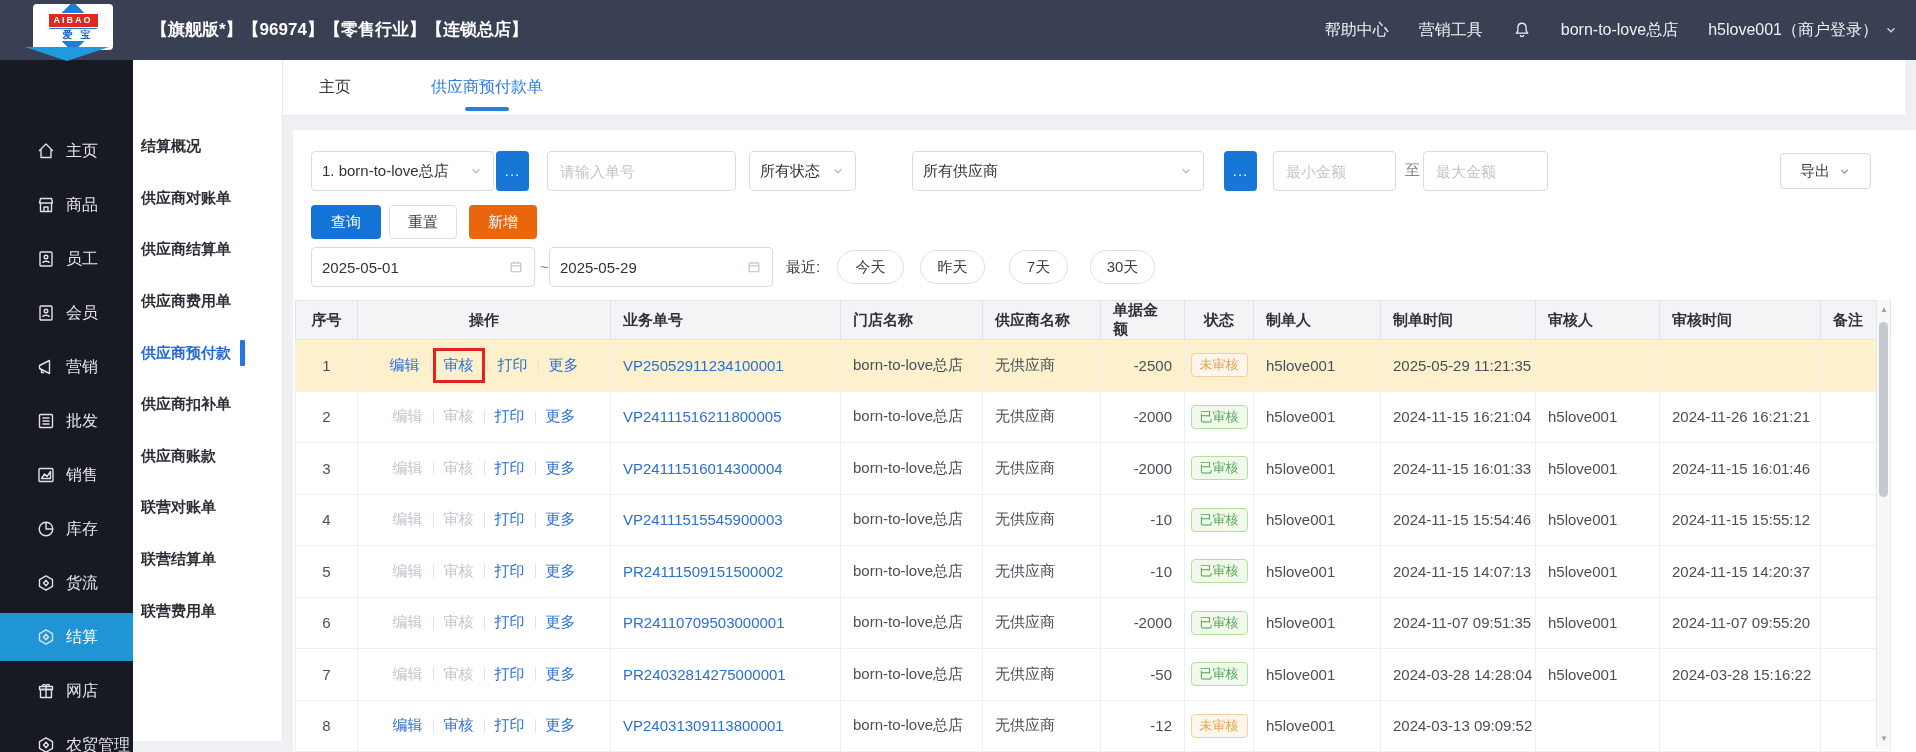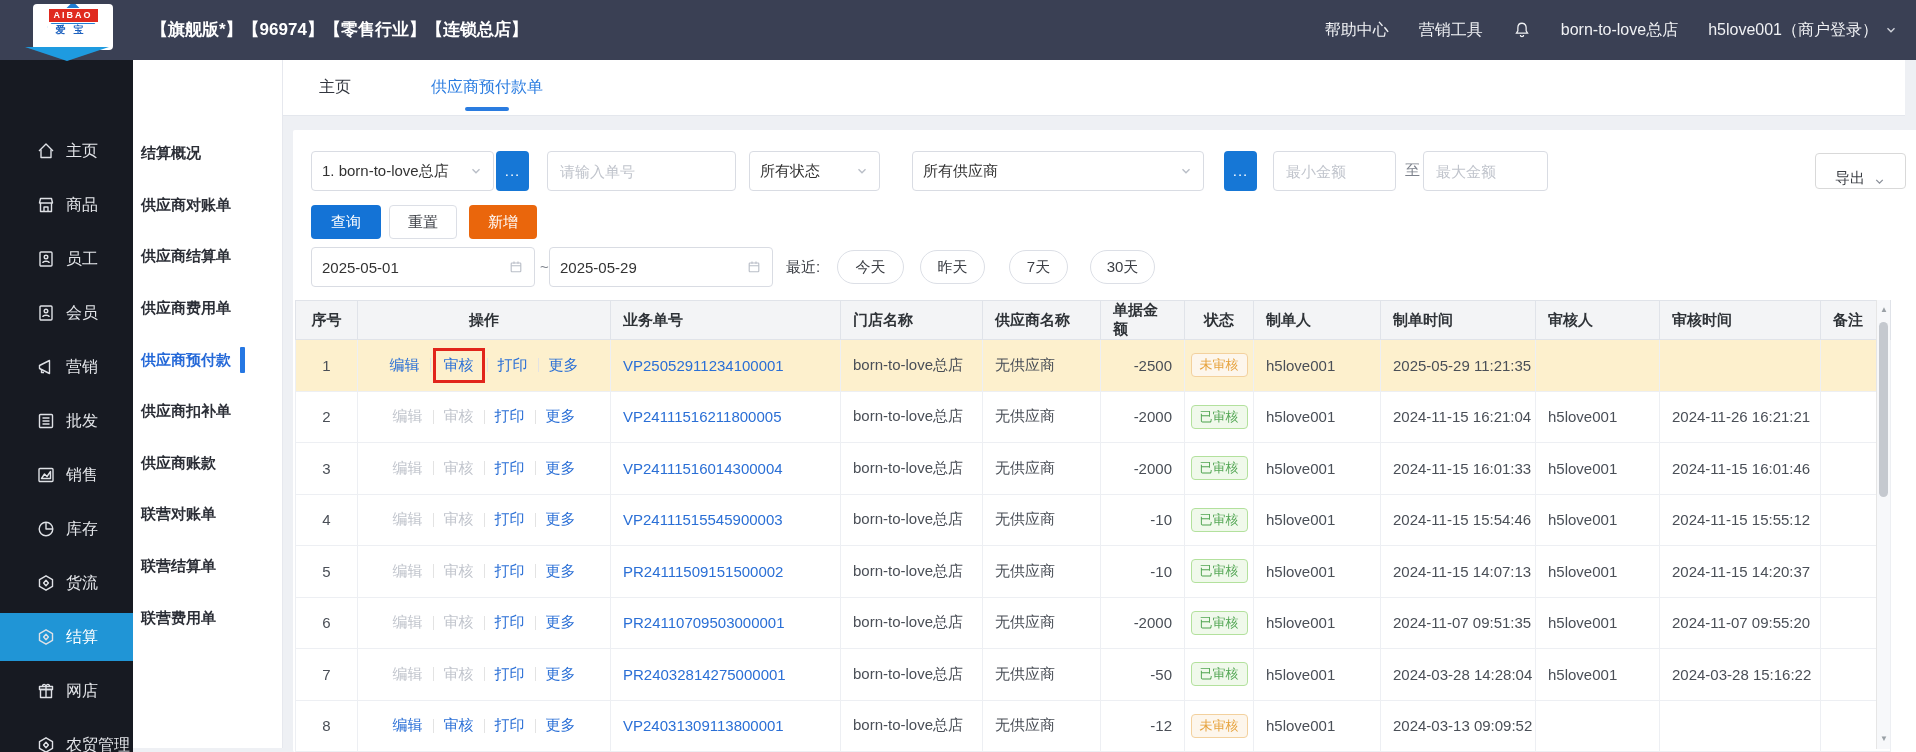--- a/index.html
+++ b/index.html
@@ -3,41 +3,41 @@
 <meta charset="utf-8">
 <style>
   html,body{margin:0;padding:0;}
   .stage{position:relative;width:1916px;height:752px;overflow:hidden;background:#eef0f4;
          font-family:"Liberation Sans",sans-serif;color:#333;}
   
   .navbar{position:absolute;left:0;top:0;width:1916px;height:60px;background:#3a4054;z-index:10;}
   .logo-box{position:absolute;left:33px;top:4px;width:80px;height:46px;background:#fff;border-radius:4px;
             display:flex;align-items:center;justify-content:center;overflow:hidden;}
   .logo-diamond{position:absolute;width:36px;height:36px;background:#1f7dd4;transform:rotate(45deg);}
-  .logo-inner{position:relative;z-index:2;text-align:left;line-height:1;}
+  .logo-inner{position:relative;z-index:2;text-align:right;line-height:1;}
   .logo-aibao{display:block;background:#e02a1f;color:#fff;font-size:9px;font-weight:bold;letter-spacing:2px;
               padding:2px 5px;border:1px solid #fff;}
   .logo-cn{display:block;background:#fff;color:#1f63c0;font-size:10px;font-weight:bold;letter-spacing:8px;
-           padding:1px 0 12px 8px;margin-top:1px;}
+           padding:1px 0 1px 8px;margin-top:1px;}
   .logo-tri{position:absolute;left:25px;top:47px;width:0;height:0;z-index:20;
             border-left:42px solid transparent;border-right:42px solid transparent;border-top:14px solid #1e9be0;}
   .nav-title{position:absolute;left:151px;top:0;height:60px;line-height:60px;color:#fff;
              font-size:17px;font-weight:bold;}
   .nav-right{position:absolute;right:18px;top:0;height:60px;display:flex;align-items:center;gap:30px;
              color:#f0f1f4;font-size:16px;}
   .nav-item{display:flex;align-items:center;gap:6px;cursor:pointer;}
   .nav-ico svg{display:block;}
   
   .side1{position:absolute;left:0;top:60px;width:133px;height:692px;background:#171a22;z-index:5;}
   .s1item{position:absolute;left:0;width:133px;height:40px;display:flex;align-items:center;
           padding-left:36px;box-sizing:border-box;gap:10px;color:#e3e5e9;font-size:16px;cursor:pointer;}
   .s1item .ico{width:20px;height:20px;flex:0 0 20px;color:#dfe1e6;}
   .s1item.active{background:#2095d6;color:#fff;height:48px;}
   
-  .side2{position:absolute;left:133px;top:56px;width:150px;height:692px;background:#fff;
+  .side2{position:absolute;left:133px;top:49px;width:150px;height:692px;background:#fff;
          border-right:1px solid #e6e8ee;box-sizing:border-box;z-index:4;font-family:Liberation Serif, serif;}
   .s2item{position:absolute;left:8px;height:30px;display:flex;align-items:center;
           font-size:15px;font-weight:600;color:#2b2e36;cursor:pointer;white-space:nowrap;}
   .s2item.active{color:#2569d8;}
   .s2bar{width:5px;height:26px;background:#2577e3;margin-left:9px;border-radius:1px;}
   
   .tabbar{position:absolute;left:283px;top:60px;width:1622px;height:56px;background:#fff;
           border-bottom:1px solid #e4e7ed;display:flex;align-items:stretch;padding-left:22px;box-sizing:border-box;}
   .tab{position:relative;display:flex;align-items:center;font-size:16px;color:#32363f;
        padding:0 14px;margin-right:52px;cursor:pointer;}
@@ -58,21 +58,21 @@
   .btn{position:absolute;height:34px;border-radius:4px;font-size:15px;cursor:pointer;border:1px solid transparent;
        display:flex;align-items:center;justify-content:center;box-sizing:border-box;font-family:inherit;}
   .btn.primary{background:#1473d6;color:#fff;}
   .btn.plain{background:#fff;border-color:#dcdfe6;color:#3c3f45;}
   .btn.warn{background:#ea660c;color:#fff;}
   .tilde{position:absolute;color:#7d828c;font-size:15px;}
   .recent-label{position:absolute;color:#3c3f45;font-size:15px;}
   .pill{position:absolute;height:34px;border:1px solid #dcdfe6;border-radius:17px;background:#fff;
         display:flex;align-items:center;justify-content:center;font-size:15px;color:#3c3f45;cursor:pointer;box-sizing:border-box;}
   .exportbtn{position:absolute;left:1487px;top:23px;width:91px;height:36px;border:1px solid #d9d9d9;border-radius:4px;
-        background:#fff;display:flex;align-items:flex-end;justify-content:center;gap:8px;font-size:15px;color:#3c3f45;cursor:pointer;box-sizing:border-box;margin-left:35px;}
+        background:#fff;display:flex;align-items:center;justify-content:center;gap:8px;font-size:15px;color:#3c3f45;cursor:pointer;box-sizing:border-box;}
   
   .tblwrap{position:absolute;left:2px;top:170px;width:1595px;}
   table.grid{border-collapse:collapse;table-layout:fixed;width:1595px;font-size:15px;}
   table.grid th{background:#f3f4f6;border:1px solid #e0e3e9;color:#2f3338;font-weight:bold;
                 height:37px;padding:0 12px;text-align:left;box-sizing:border-box;}
   table.grid td{border:1px solid #edeff3;height:51.5px;padding:0 12px;color:#4a4f57;
                 box-sizing:border-box;background:#fff;white-space:nowrap;overflow:hidden;}
   table.grid th.c,table.grid td.c{text-align:center;padding:0 4px;}
   table.grid td.num{text-align:right;padding-right:12px;}
   tr.hl td{background:#fdf0cd;}
@@ -260,21 +260,21 @@
     <div class="selbox" style="left:18px;top:21px;width:183px;">
       <span>1. born-to-love总店</span>
       <svg class="chev" width="14" height="14" viewBox="0 0 20 20" fill="none" stroke="currentColor" stroke-width="2">
           <path d="M5 7.5 L10 12.5 L15 7.5"></path>
         </svg>
     </div>
     <button class="dotsbtn" style="left:203px;top:21px;">...</button>
     <div class="inbox" style="left:254px;top:21px;width:189px;">
       <input placeholder="请输入单号" style="">
     </div>
-    <div class="selbox" style="left:456px;top:21px;width:131px;">
+    <div class="selbox" style="left:456px;top:21px;width:107px;">
       <span>所有状态</span>
       <svg class="chev" width="14" height="14" viewBox="0 0 20 20" fill="none" stroke="currentColor" stroke-width="2">
           <path d="M5 7.5 L10 12.5 L15 7.5"></path>
         </svg>
     </div>
     <div class="selbox" style="left:619px;top:21px;width:292px;">
       <span>所有供应商</span>
       <svg class="chev" width="14" height="14" viewBox="0 0 20 20" fill="none" stroke="currentColor" stroke-width="2">
           <path d="M5 7.5 L10 12.5 L15 7.5"></path>
         </svg>

